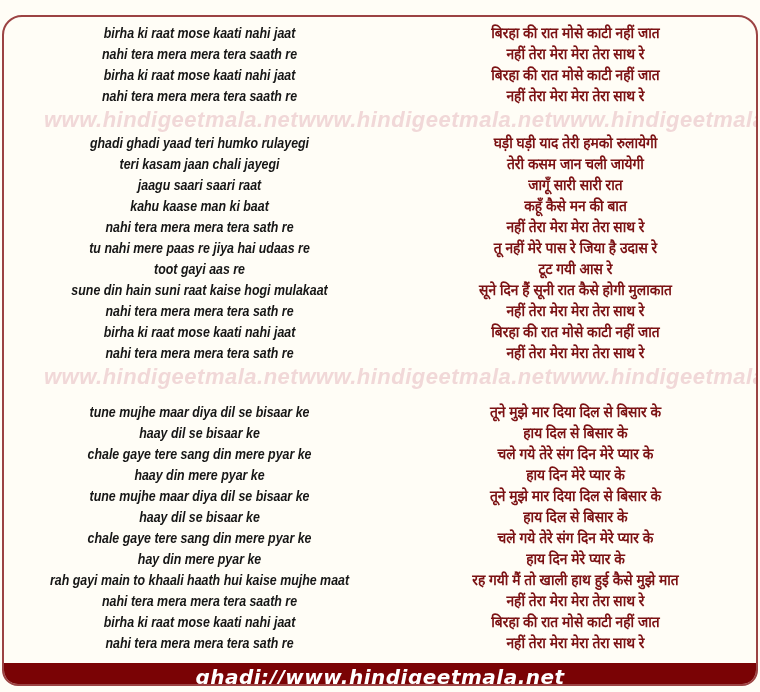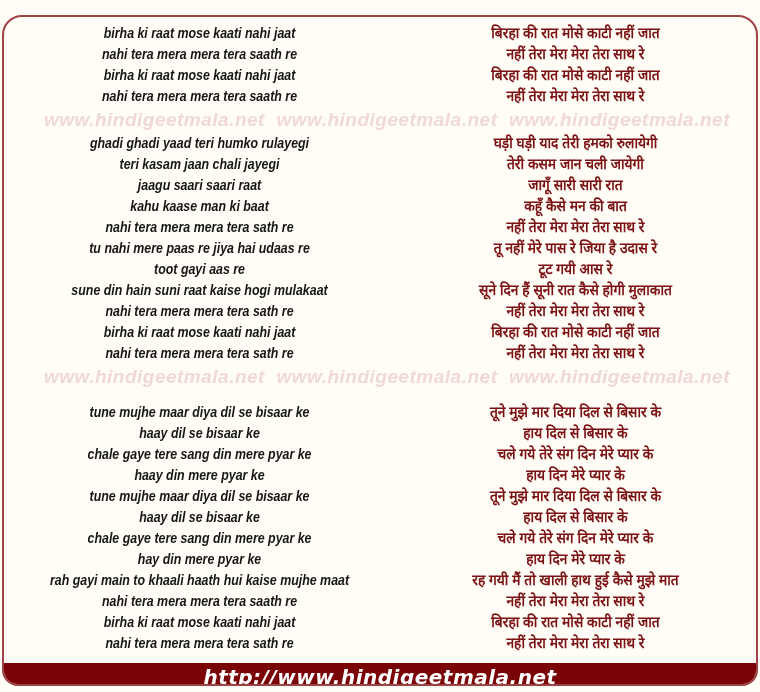--- a/index.html
+++ b/index.html
@@ -28,21 +28,21 @@
   }
   .line.hindi{
     font-weight:700;font-size:15px;color:var(--hindi);
     transform:scaleX(0.92);transform-origin:50% 50%;
   }
   .watermark-row{
     display:flex;justify-content:space-between;align-items:center;
     height:24px;padding:0 26px 0 40px;margin-top:2px;
   }
   .wm{
-    font-style:italic;font-weight:700;font-size:19px;letter-spacing:.5px;
+    font-style:italic;font-weight:700;font-size:22px;letter-spacing:.5px;
     color:var(--wm);white-space:nowrap;
   }
   #stanza-2{}
   #stanza-3{}
   #stanza-4{margin-top:12px;}
   .footer-bar{
     height:28px;flex:0 0 28px;background:var(--footer-bg);
     border-radius:0 0 14px 14px;
     display:flex;align-items:center;justify-content:center;
   }
@@ -147,15 +147,15 @@
           <div class="line hindi">रह गयी मैं तो खाली हाथ हुई कैसे मुझे मात</div>
           <div class="line hindi">नहीं तेरा मेरा मेरा तेरा साथ रे</div>
           <div class="line hindi">बिरहा की रात मोसे काटी नहीं जात</div>
           <div class="line hindi">नहीं तेरा मेरा मेरा तेरा साथ रे</div>
         </div>
     </div>
 
   </div>
 
   <div class="footer-bar">
-    <span class="footer-url">http://www.hindigeetmala.net</span>
+    <span class="footer-url">ghadi://www.hindigeetmala.net</span>
   </div>
 </div>
 
 </body></html>

